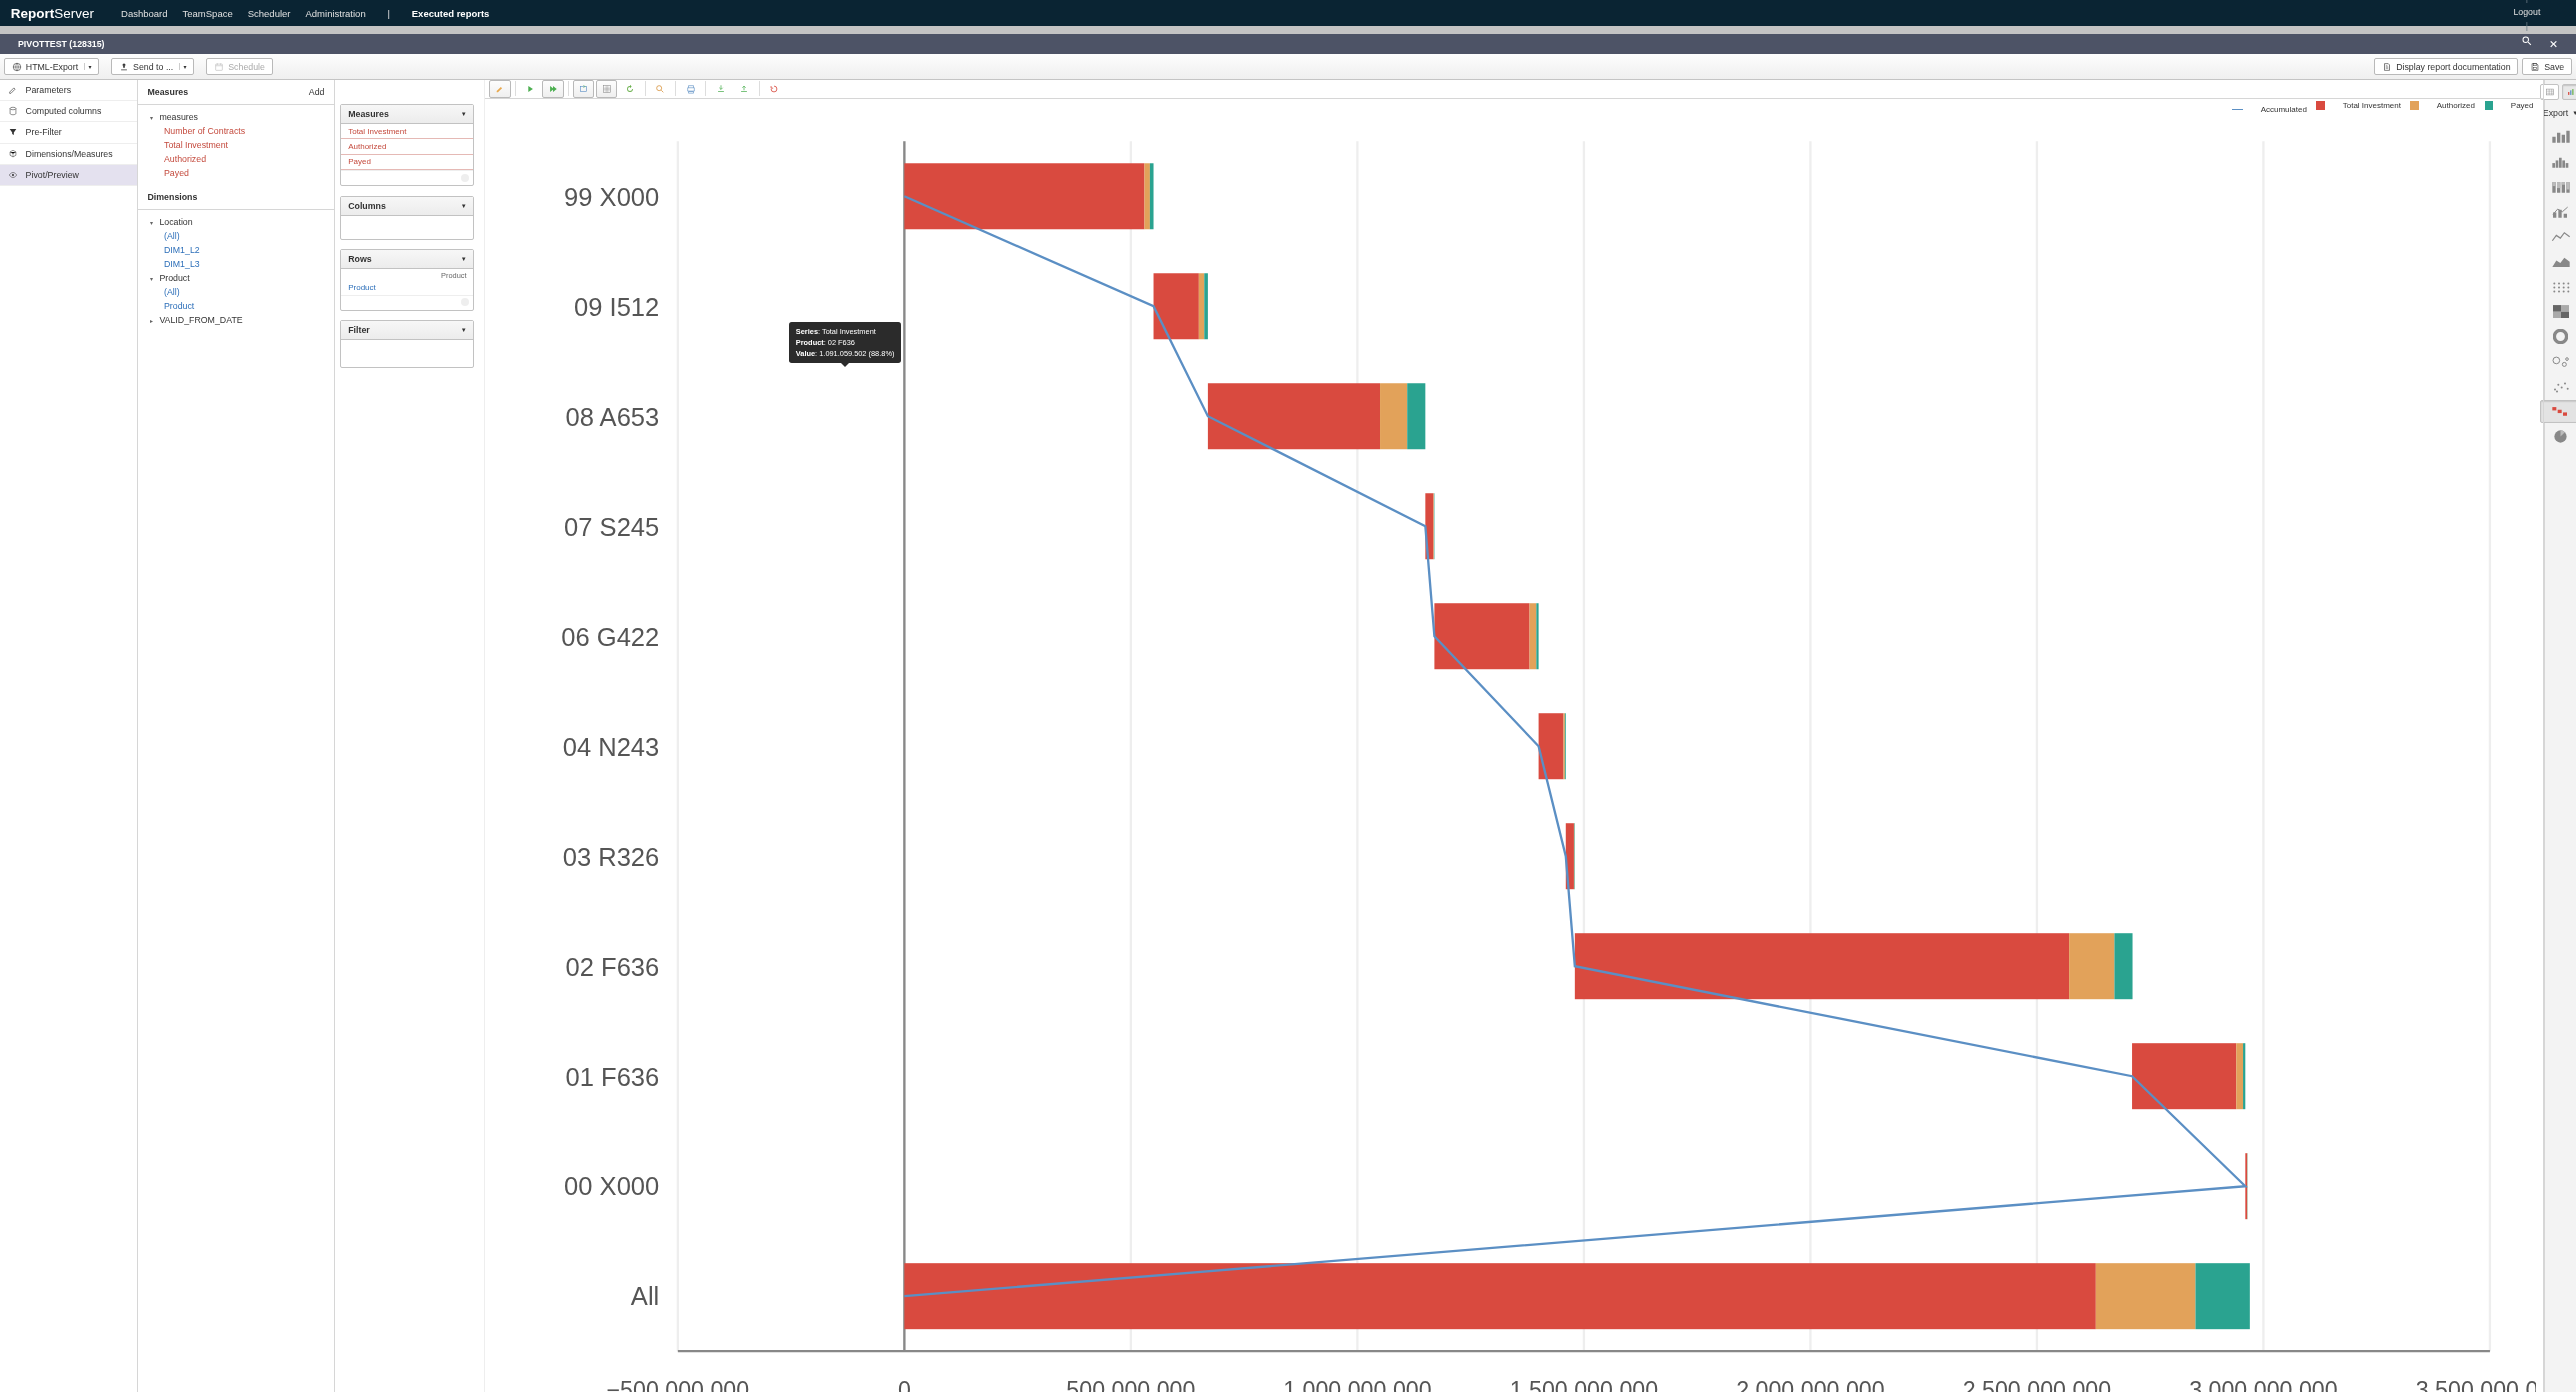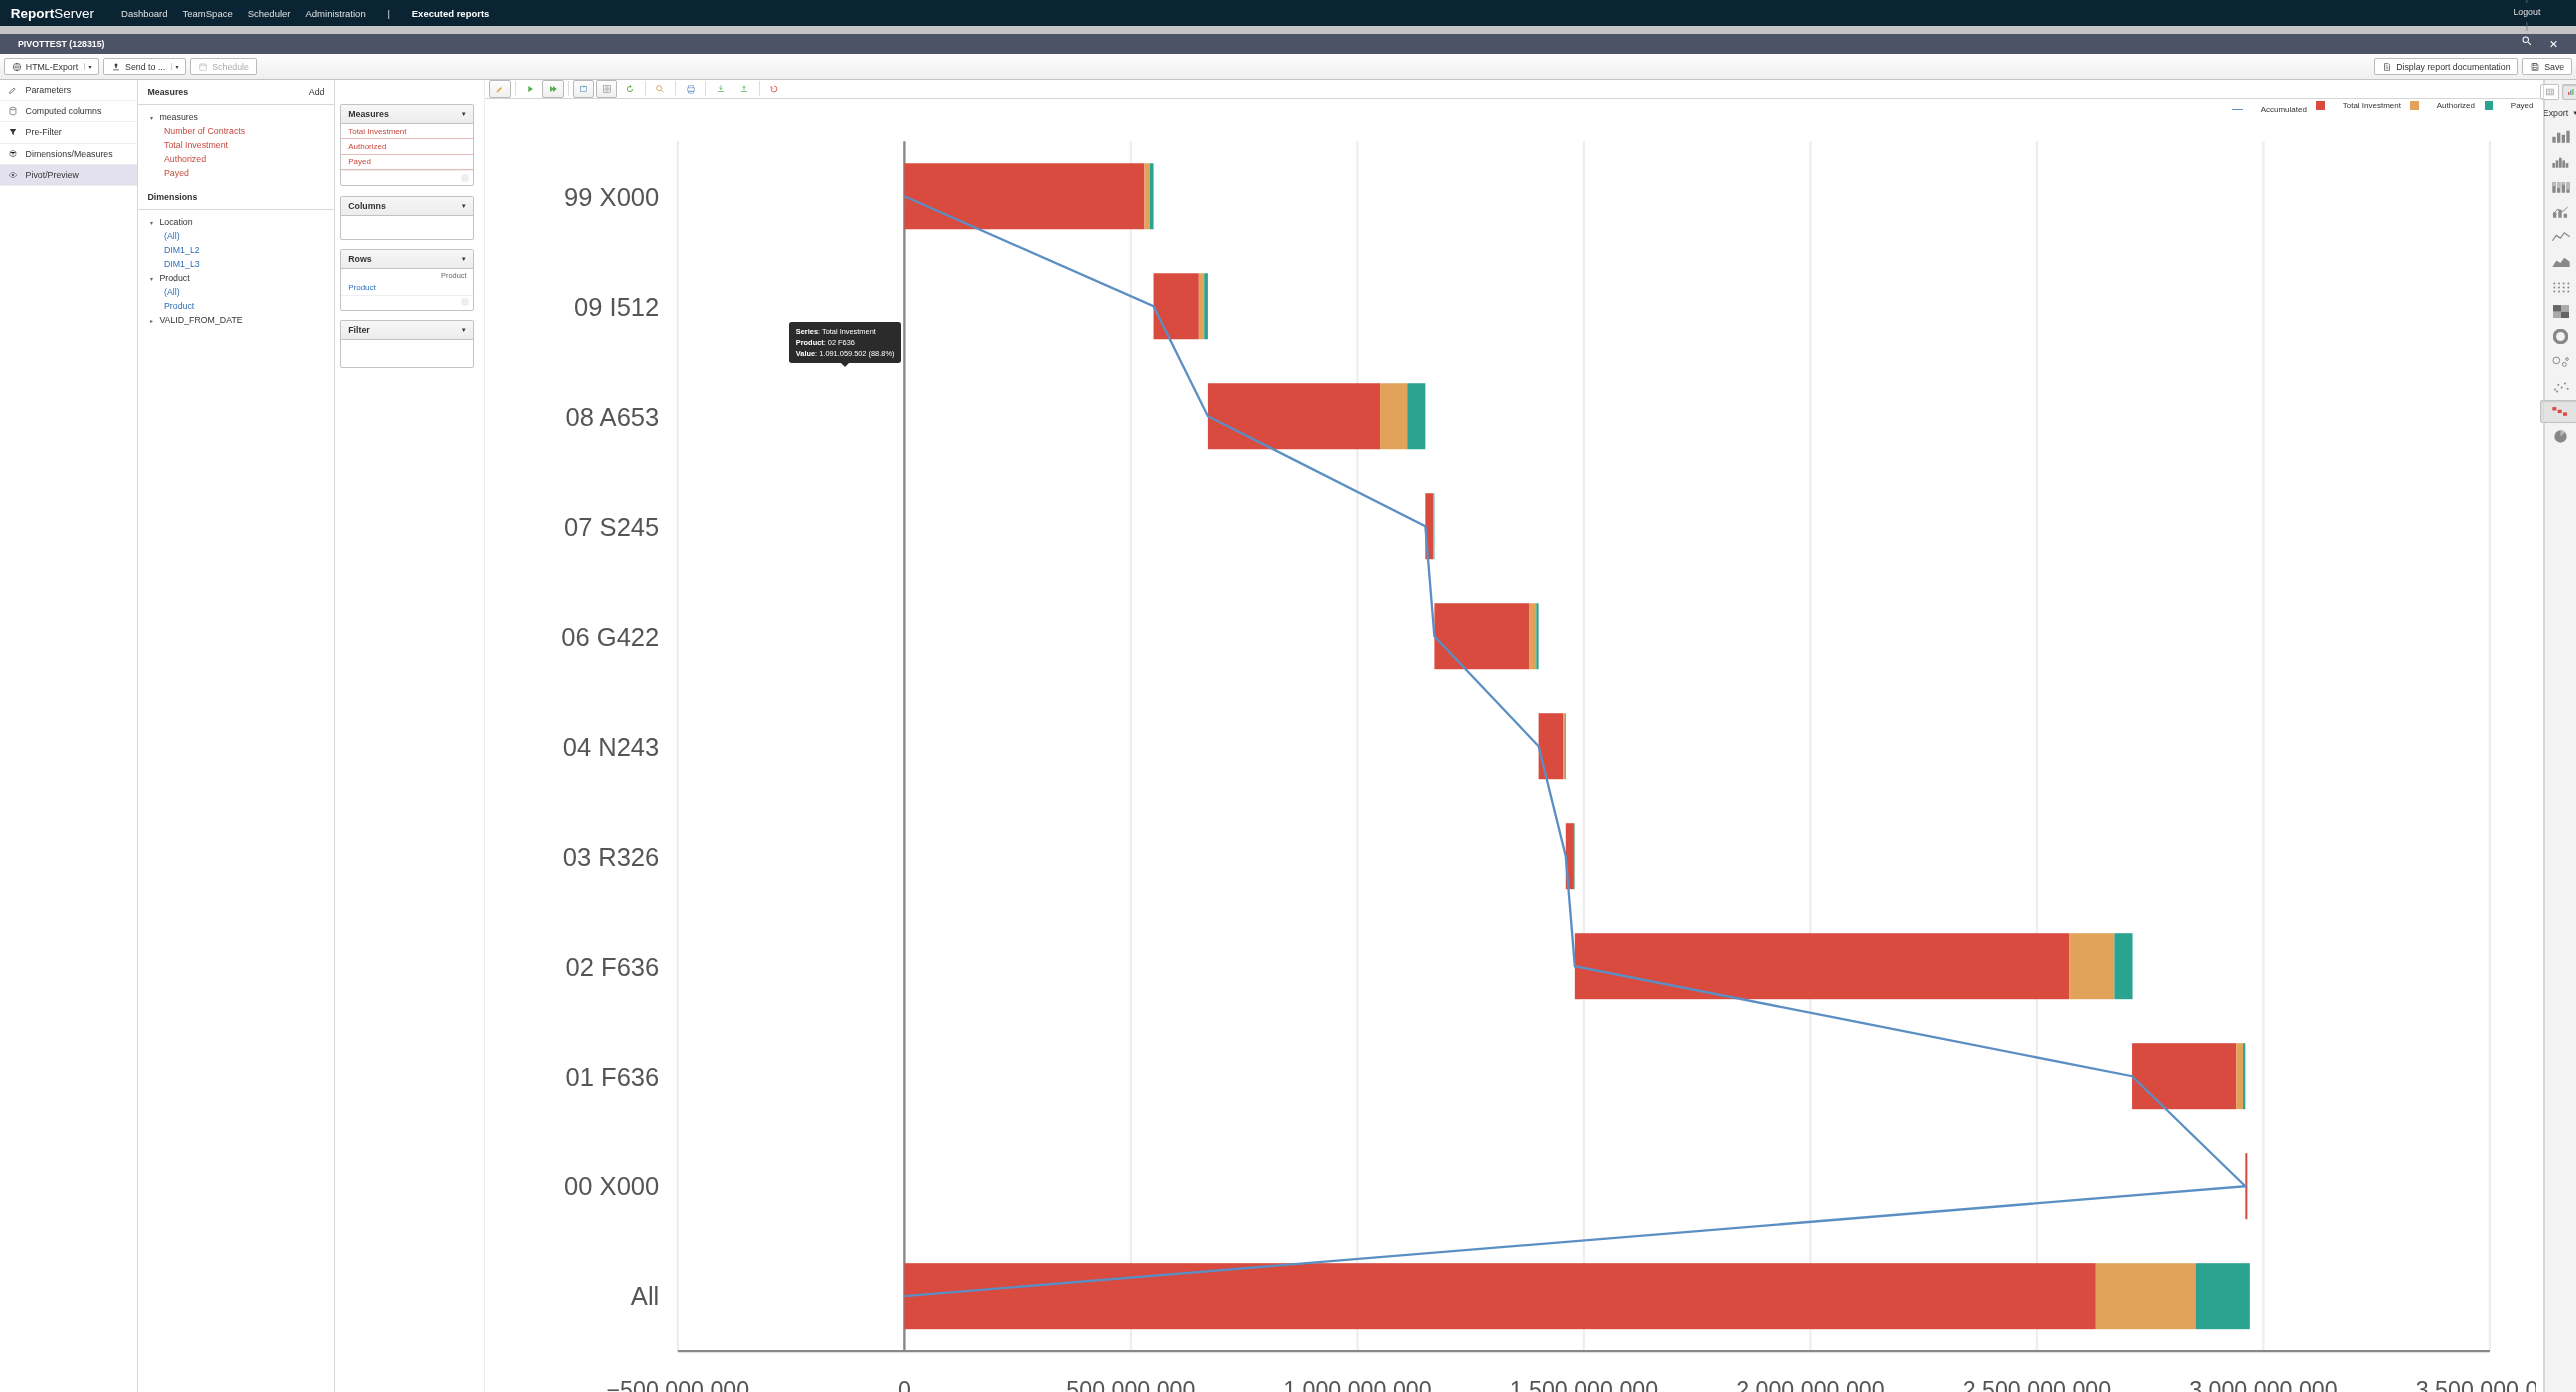--- a/index.html
+++ b/index.html
@@ -18,21 +18,21 @@
 .search-ico { width: 12px; height: 12px; fill: #fff; }
 
 
 .gray-band { background: #c4c4c4; height: 8px; }
 
 
 .titlebar { background: #4d5366; color: #fff; height: 20px; display: flex; align-items: center; padding: 0 18px; font-size: 8.8px; font-weight: 700; }
 .titlebar-close { margin-left: auto; font-size: 10.8px; cursor: pointer; font-weight: 400; }
 
 
-.toolbar { background: linear-gradient(#fdfdfd,#efefef); height: 26px; border-bottom: 0.7px solid #c4c4c4; display: flex; align-items: center; padding: 0 4px; gap: 4px; }
+.toolbar { background: linear-gradient(#fdfdfd,#efefef); height: 26px; border-bottom: 0.7px solid #c4c4c4; display: flex; align-items: center; padding: 0 4px; gap: 12px; }
 .tbtn { background: #fff; border: 0.7px solid #b9b9b9; border-radius: 2px; padding: 2.7px 6.8px; font-size: 8.8px; display: inline-flex; align-items: center; gap: 4px; cursor: pointer; }
 .tbtn.disabled { color: #aaa; cursor: default; }
 .tbtn .caret { font-size: 6px; border-left: 0.7px solid #ccc; padding-left: 4px; margin-left: 1.4px; }
 .toolbar-right { margin-left: auto; display: flex; gap: 4px; }
 
 
 .main { display: flex; height: calc(100vh - 26px - 8px - 20px - 26px); }
 .leftnav { width: 138px; border-right: 0.7px solid #d6d6d6; background: #fff; }
 .leftnav .item { padding: 4.7px 8px; display: flex; align-items: center; gap: 6.8px; cursor: pointer; border-bottom: 0.7px solid #eee; }
 .leftnav .item.active { background: #e4e1ef; }

